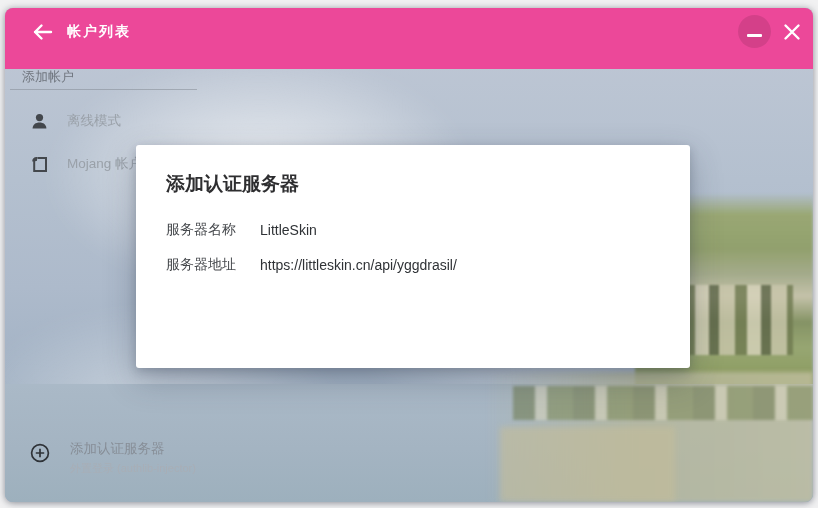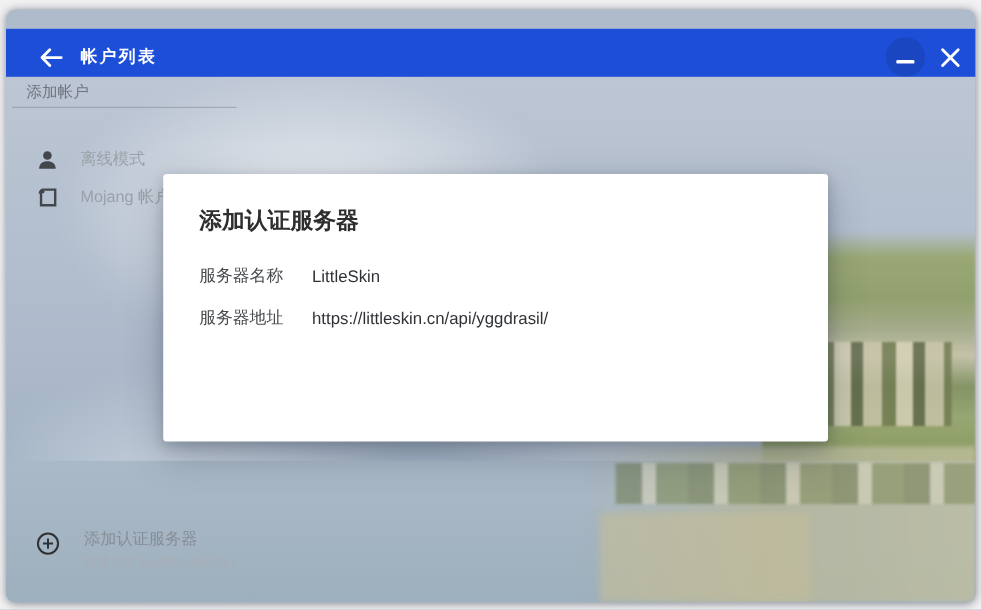--- a/index.html
+++ b/index.html
@@ -8,21 +8,21 @@
     background:#f1f1f2;
     font-family:"Liberation Sans","DejaVu Sans",sans-serif;
   }
   .window{
     position:absolute;left:5px;top:8px;width:808px;height:494px;
     border-radius:8px;overflow:hidden;background:#aebbcb;
     box-shadow:0 1px 7px rgba(50,55,70,.55);
   }
   
   .titlebar{
-    position:absolute;top:16px;left:0;right:0;height:40px;background:#1d4ed8;
+    position:absolute;top:0;left:0;right:0;height:61px;background:#ec4899;
   }
   .back-btn{position:absolute;left:24px;top:11px;width:26px;height:26px;cursor:pointer;}
   .win-title{
     position:absolute;left:62px;top:15px;color:#ffffff;font-size:14px;
     font-weight:700;letter-spacing:2px;
   }
   .min-btn{
     position:absolute;right:42px;top:7px;width:33px;height:33px;border-radius:50%;
     background:rgba(0,0,0,.10);cursor:pointer;
   }
@@ -113,21 +113,21 @@
     <div class="terrain"></div>
     <div class="trunks"></div>
     <div class="water"></div>
     <div class="water-right"></div>
     <div class="reflect"></div>
     <div class="sand"></div>
 
     <div class="sb-header">添加帐户</div>
     <div class="sb-underline"></div>
 
-    <div class="sb-item" style="top:68px;">
+    <div class="sb-item" style="top:56px;">
       <span class="icon">
         <svg width="19" height="19" viewBox="0 0 19 19">
           <circle cx="9.5" cy="5.6" r="3.6" fill="#43474c"></circle>
           <path d="M2.6 16.6c0-4.2 3.1-6.2 6.9-6.2s6.9 2 6.9 6.2z" fill="#43474c"></path>
         </svg>
       </span>
       <span class="sb-label">离线模式</span>
     </div>
 
     <div class="sb-item" style="top:99px;">

